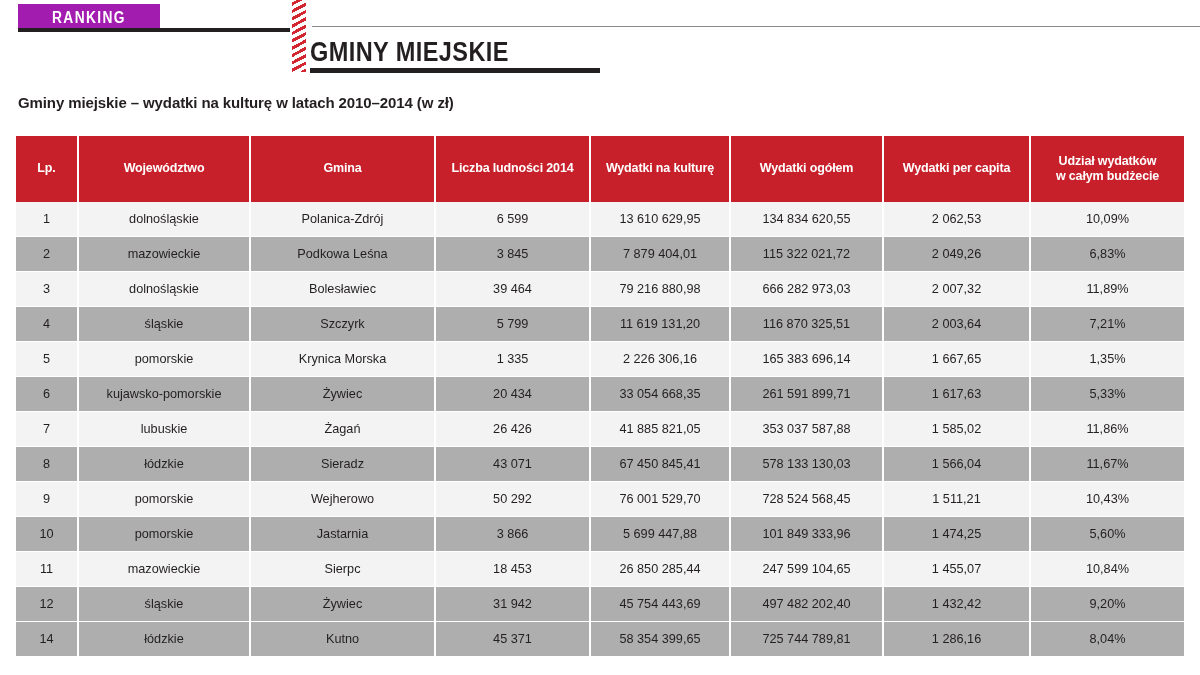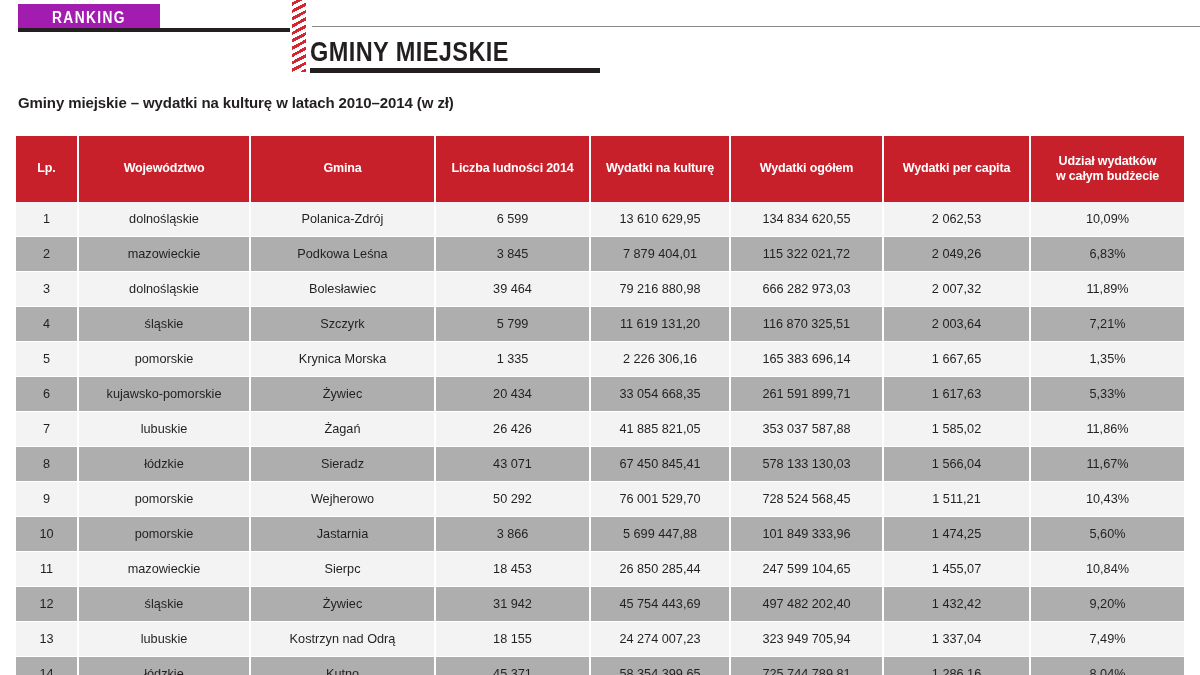--- a/index.html
+++ b/index.html
@@ -335,30 +335,20 @@
         <tr class="even">
           <td class="num-lp">12</td>
           <td class="txt">śląskie</td>
           <td class="txt">Żywiec</td>
           <td class="num">31 942</td>
           <td class="num">45 754 443,69</td>
           <td class="num">497 482 202,40</td>
           <td class="num">1 432,42</td>
           <td class="num">9,20%</td>
         </tr>
-        <tr class="odd">
-          <td class="num-lp">13</td>
-          <td class="txt">lubuskie</td>
-          <td class="txt">Kostrzyn nad Odrą</td>
-          <td class="num">18 155</td>
-          <td class="num">24 274 007,23</td>
-          <td class="num">323 949 705,94</td>
-          <td class="num">1 337,04</td>
-          <td class="num">7,49%</td>
-        </tr>
         <tr class="even">
           <td class="num-lp">14</td>
           <td class="txt">łódzkie</td>
           <td class="txt">Kutno</td>
           <td class="num">45 371</td>
           <td class="num">58 354 399,65</td>
           <td class="num">725 744 789,81</td>
           <td class="num">1 286,16</td>
           <td class="num">8,04%</td>
         </tr>

